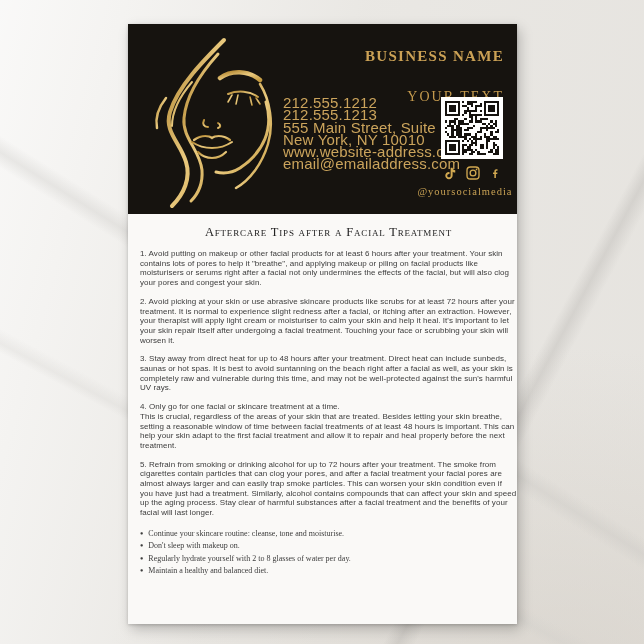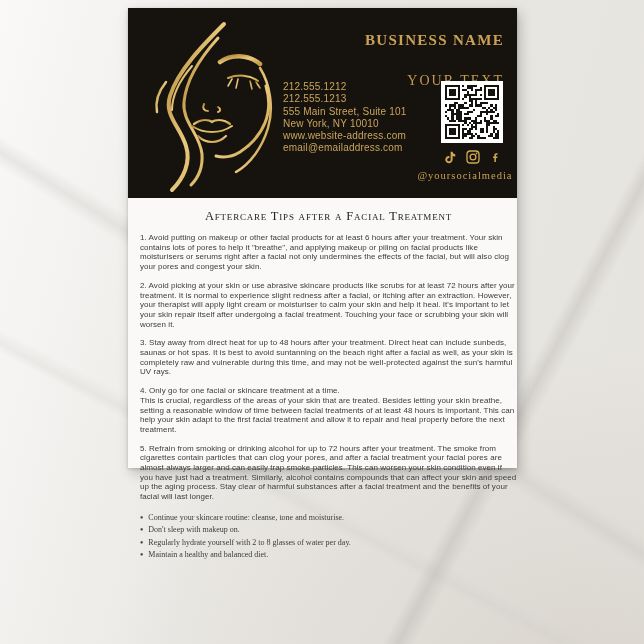--- a/index.html
+++ b/index.html
@@ -10,34 +10,34 @@
     background:
       linear-gradient(118deg, transparent 73.5%, rgba(165,162,158,.28) 75%, transparent 76.8%),
       linear-gradient(32deg, transparent 45.5%, rgba(195,193,189,.30) 47%, transparent 48.6%),
       linear-gradient(28deg, transparent 29.5%, rgba(205,203,199,.26) 30.5%, transparent 32%),
       radial-gradient(120% 90% at 88% 108%, rgba(203,196,186,.45), transparent 60%),
       linear-gradient(105deg, rgba(255,255,255,.75) 0%, rgba(235,233,229,.25) 45%, rgba(226,223,218,.5) 100%),
       #e9e7e3;
   }
 
   .flyer{
-    position:absolute;left:128px;top:8px;width:389px;height:460px;
+    position:absolute;left:128px;top:24px;width:389px;height:600px;
     background:#faf9f7;
     box-shadow:3px 5px 12px rgba(0,0,0,.22), 0 1px 3px rgba(0,0,0,.18);
   }
 
   
   .header{position:relative;width:389px;height:190px;background:#16130f;overflow:hidden;}
   .face-art{position:absolute;left:0;top:0;width:152px;height:190px;}
 
   .brand{position:absolute;right:13px;top:24px;text-align:right;font-family:"Liberation Serif",serif;color:#cba155;}
   .brand .biz{font-size:15px;letter-spacing:1.3px;font-weight:600;}
   .brand .tag{font-size:14px;letter-spacing:2px;margin-top:24px;color:#c49a4e;}
 
-  .contact{position:absolute;left:155px;top:73px;font-size:10px;line-height:12.3px;color:#cba45c;letter-spacing:.2px;}
+  .contact{position:absolute;left:155px;top:73px;font-size:15px;line-height:12.3px;color:#cba45c;letter-spacing:.2px;}
 
   .qr-box{position:absolute;left:313px;top:73px;width:54px;height:54px;background:#fff;padding:4px;}
   .qr-box svg{display:block;width:54px;height:54px;shape-rendering:crispEdges;}
 
   .social-row{position:absolute;left:315px;top:141px;width:58px;display:flex;justify-content:space-between;align-items:center;}
   .social-row svg{display:block;}
 
   .handle{position:absolute;left:278px;top:162px;width:118px;text-align:center;
     font-family:"Liberation Serif",serif;font-size:10.5px;letter-spacing:1px;color:#c9a254;}
 

